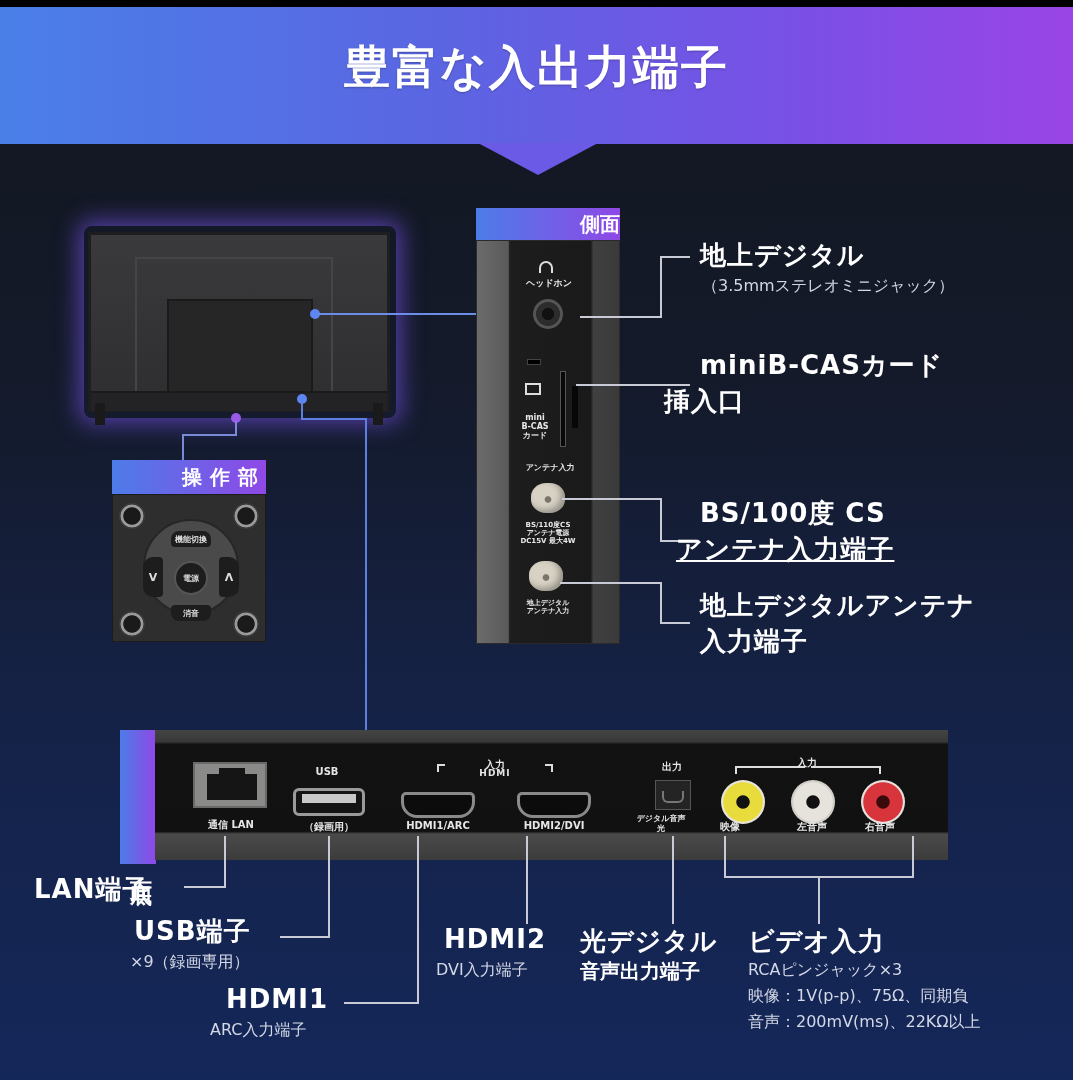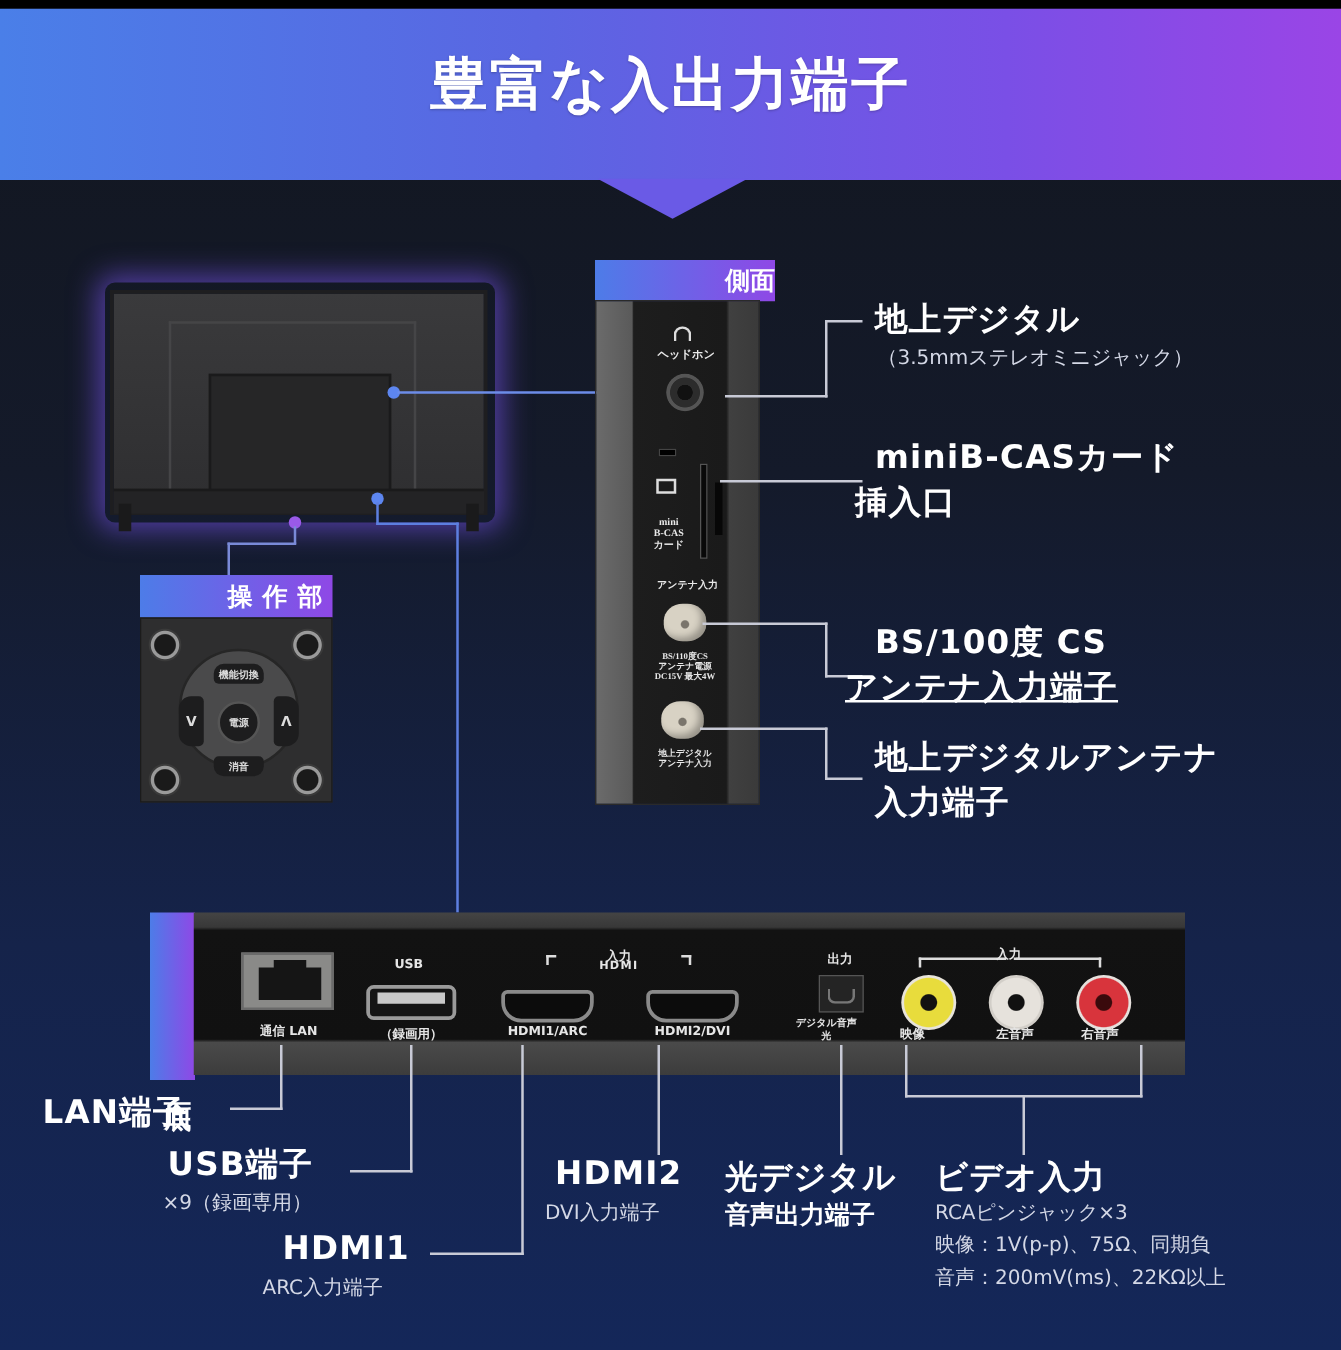--- a/index.html
+++ b/index.html
@@ -46,24 +46,23 @@
   }
   .tv-inner1 { position: absolute; left: 44px; top: 22px; width: 198px; height: 140px; border: 2px solid #454547; border-bottom: none; }
   .tv-panel { position: absolute; left: 76px; top: 64px; width: 146px; height: 102px; background: #262627; border: 2px solid #1a1a1b; }
   .tv-base { position: absolute; left: 0; top: 156px; width: 296px; height: 20px; background: #232325; border-top: 2px solid #1a1a1b; }
   .tv-leg { position: absolute; top: 168px; width: 10px; height: 22px; background: #1a1a1b; }
   .dot { position: absolute; width: 10px; height: 10px; border-radius: 50%; }
   .line { position: absolute; background: #5d7fe0; }
   .wline { position: absolute; background: #c8cad6; }
   
   .side {
-    position: absolute; left: 476px; top: 240px; width: 132px; height: 404px;
+    position: absolute; left: 476px; top: 240px; width: 144px; height: 404px;
     background: linear-gradient(90deg, #6b6b6b 0%, #5a5a5a 22%, #1d1d1d 23%, #1a1a1a 80%, #404040 82%, #3a3a3a 100%);
     border: 1px solid #2a2a2a;
-    font-family: Liberation Serif, serif;
   }
   .side-label { position: absolute; font-size: 8px; font-weight: bold; color: #e8e8e8; text-align: center; line-height: 9px; }
   .jack {
     position: absolute; border-radius: 50%;
     background: radial-gradient(circle, #111 0 28%, #2c2c2c 30% 55%, #555 58% 70%, #222 74%);
   }
   .fconn {
     position: absolute; width: 34px; height: 30px; border-radius: 45%;
     background: radial-gradient(circle at 50% 55%, #7a756c 0 12%, #d8d2c4 16% 100%);
     box-shadow: inset -4px -3px 6px rgba(0,0,0,0.3);
@@ -150,21 +149,21 @@
 <div class="wline" style="left:562px; top:498px; width:100px; height:2px;"></div>
 <div class="wline" style="left:660px; top:498px; width:2px; height:44px;"></div>
 <div class="wline" style="left:660px; top:540px; width:30px; height:2px;"></div>
 <div class="wline" style="left:560px; top:582px; width:102px; height:2px;"></div>
 <div class="wline" style="left:660px; top:582px; width:2px; height:42px;"></div>
 <div class="wline" style="left:660px; top:622px; width:30px; height:2px;"></div>
 
 <div class="lbl lbl-big" style="left:700px; top:238px;">地上デジタル</div>
 <div class="lbl-sub" style="left:702px; top:276px;">（3.5mmステレオミニジャック）</div>
 <div class="lbl lbl-big" style="left:700px; top:348px;">miniB-CASカード</div>
-<div class="lbl lbl-big" style="left:684px; top:384px;text-align:right;">挿入口</div>
+<div class="lbl lbl-big" style="left:664px; top:384px;text-align:right;">挿入口</div>
 <div class="lbl lbl-big" style="left:700px; top:496px;">BS/100度 CS</div>
 <div class="lbl lbl-big" style="left:676px; top:532px;text-decoration:underline;">アンテナ入力端子</div>
 <div class="lbl lbl-big" style="left:700px; top:588px;">地上デジタルアンテナ</div>
 <div class="lbl lbl-big" style="left:700px; top:624px;">入力端子</div>
 
 <div class="tag" style="left:112px; top:460px; width:154px; height:34px; font-size:20px; line-height:34px; letter-spacing:8px;">操作部</div>
 <div class="ctrl">
   <div class="ctrl-corner" style="left:6px; top:8px;"></div>
   <div class="ctrl-corner" style="left:120px; top:8px;"></div>
   <div class="ctrl-corner" style="left:6px; top:116px;"></div>

